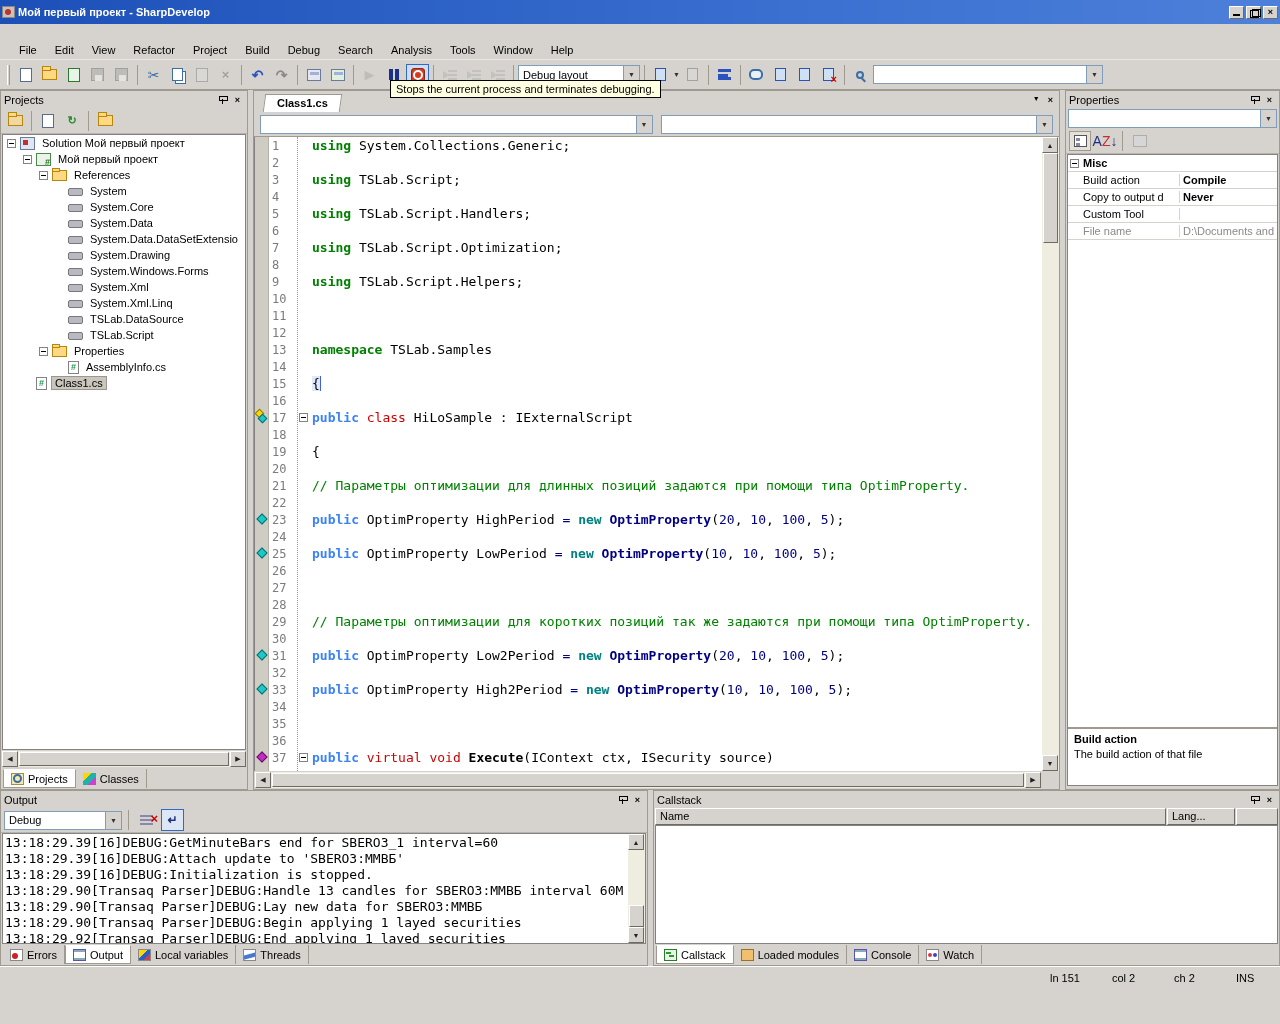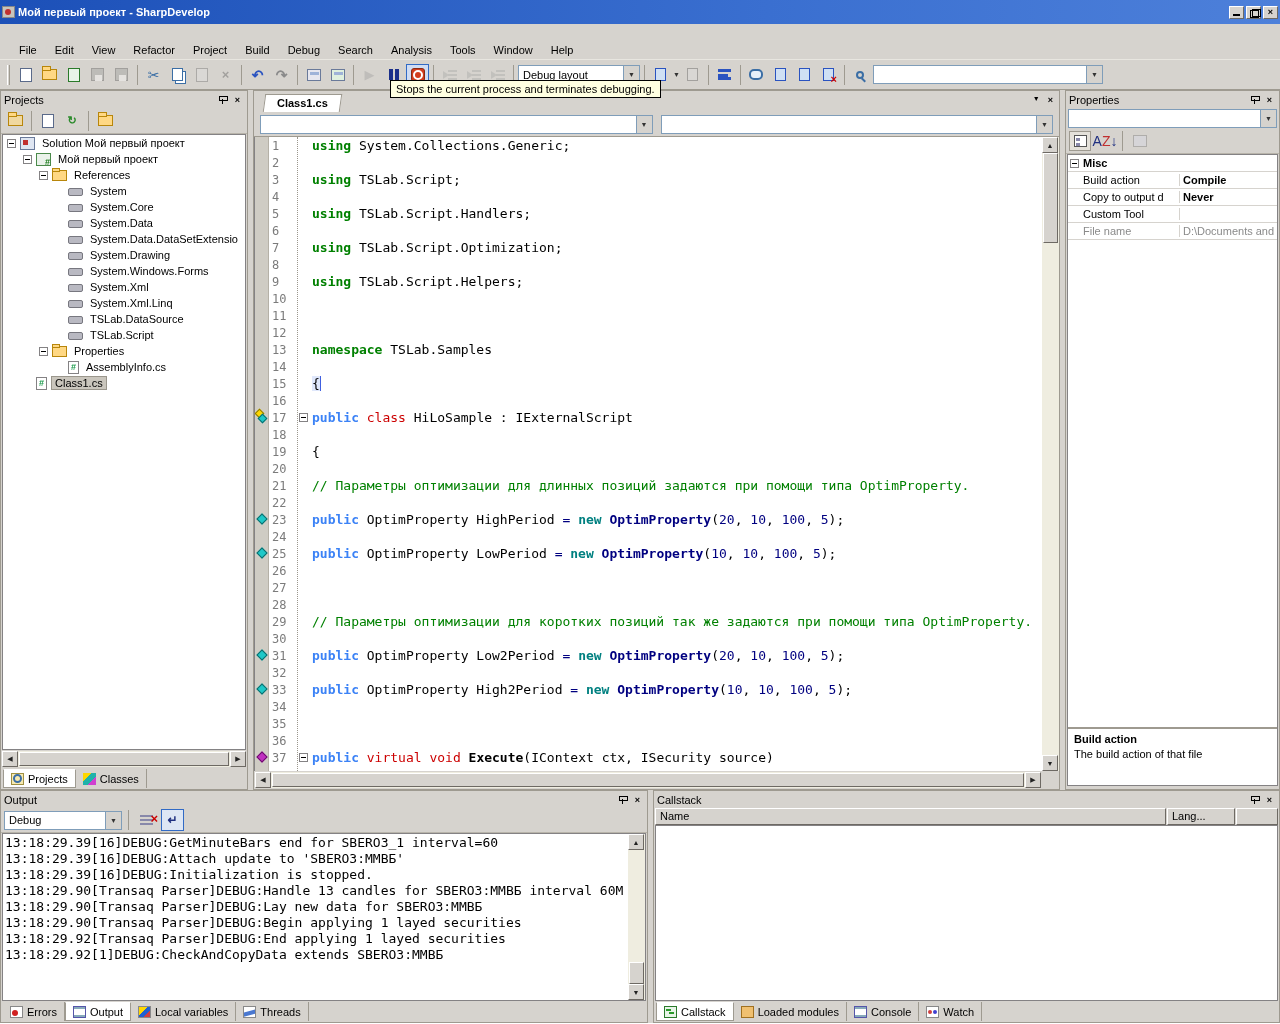--- a/index.html
+++ b/index.html
@@ -159,21 +159,21 @@
 .prow{height:17px;display:flex;border-bottom:1px solid #d6d3ce;align-items:center}
 .prow .cat-exp{width:12px;height:100%;display:flex;align-items:center;justify-content:center;flex:0 0 auto}
 .prow .pname{width:100px;padding:0 3px;border-right:1px solid #d6d3ce;white-space:nowrap;overflow:hidden;flex:0 0 auto}
 .prow .pval{flex:1;padding:0 3px;white-space:nowrap;overflow:hidden}
 .prow.cat .pname{width:auto;font-weight:bold;border:none}
 .prow .bold{font-weight:bold}
 .prow.muted .pname,.prow.muted .pval{color:#8a8a8a}
 .prop-desc{height:58px;border-top:2px solid #9e9a90;padding:4px 6px;flex:0 0 auto}
 .prop-desc .dt{font-weight:bold;margin-bottom:3px}
 
-.bottom{display:flex;height:233px}
+.bottom{display:flex;height:176px}
 #output-panel{width:648px;flex:0 0 auto}
 .otoolbar{height:25px;display:flex;align-items:center;gap:3px;padding:0 3px;border-bottom:1px solid #b8b4aa}
 .ic-clear{width:13px;height:10px;border-top:2px solid #88a;border-bottom:2px solid #88a;position:relative}
 .ic-clear::before{content:"";position:absolute;left:0;top:2px;width:13px;height:2px;background:#88a}
 .ic-clear::after{content:"×";position:absolute;right:-5px;top:-6px;color:#c00;font-weight:bold;font-size:13px}
 .tbtn.pressed{border:1px solid #316ac5;background:#dde6f4}
 .g-wrap{color:#203080;font-size:12px;font-weight:bold}
 .log-wrap{flex:1;display:flex;min-height:0;margin:0 1px;border:1px solid #848284;background:#fff}
 .log{flex:1;font-family:"DejaVu Sans Mono",monospace;font-size:13px;line-height:16px;padding:1px 2px;overflow:hidden;white-space:pre-wrap;word-break:break-word}
 #callstack-panel{flex:1;min-width:0}

